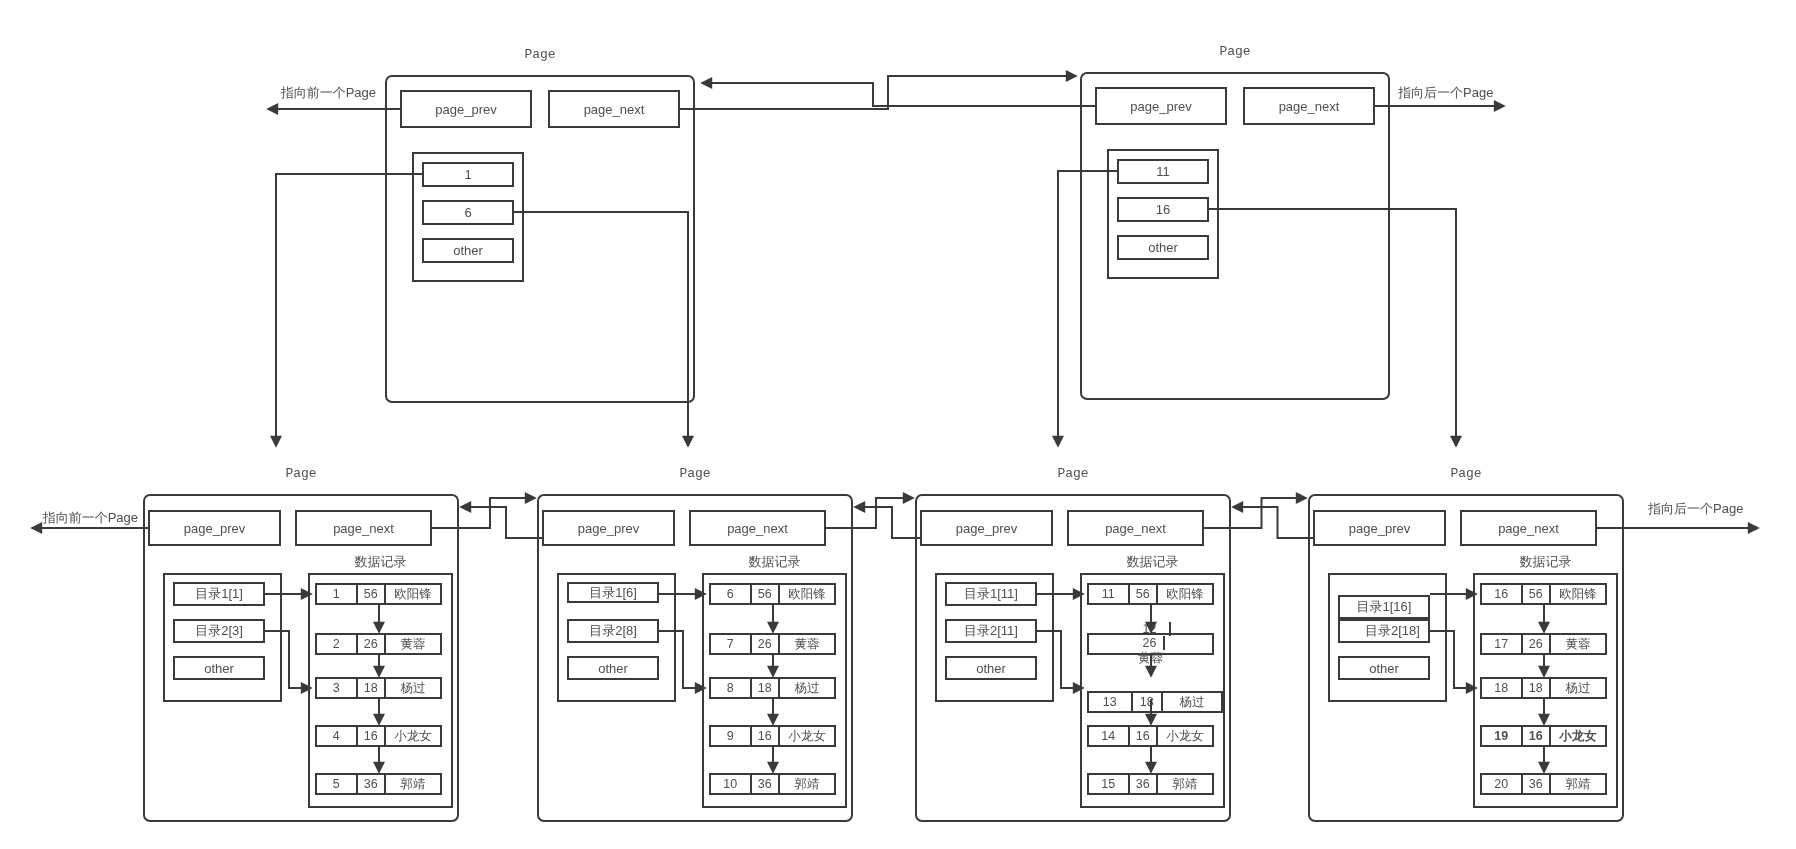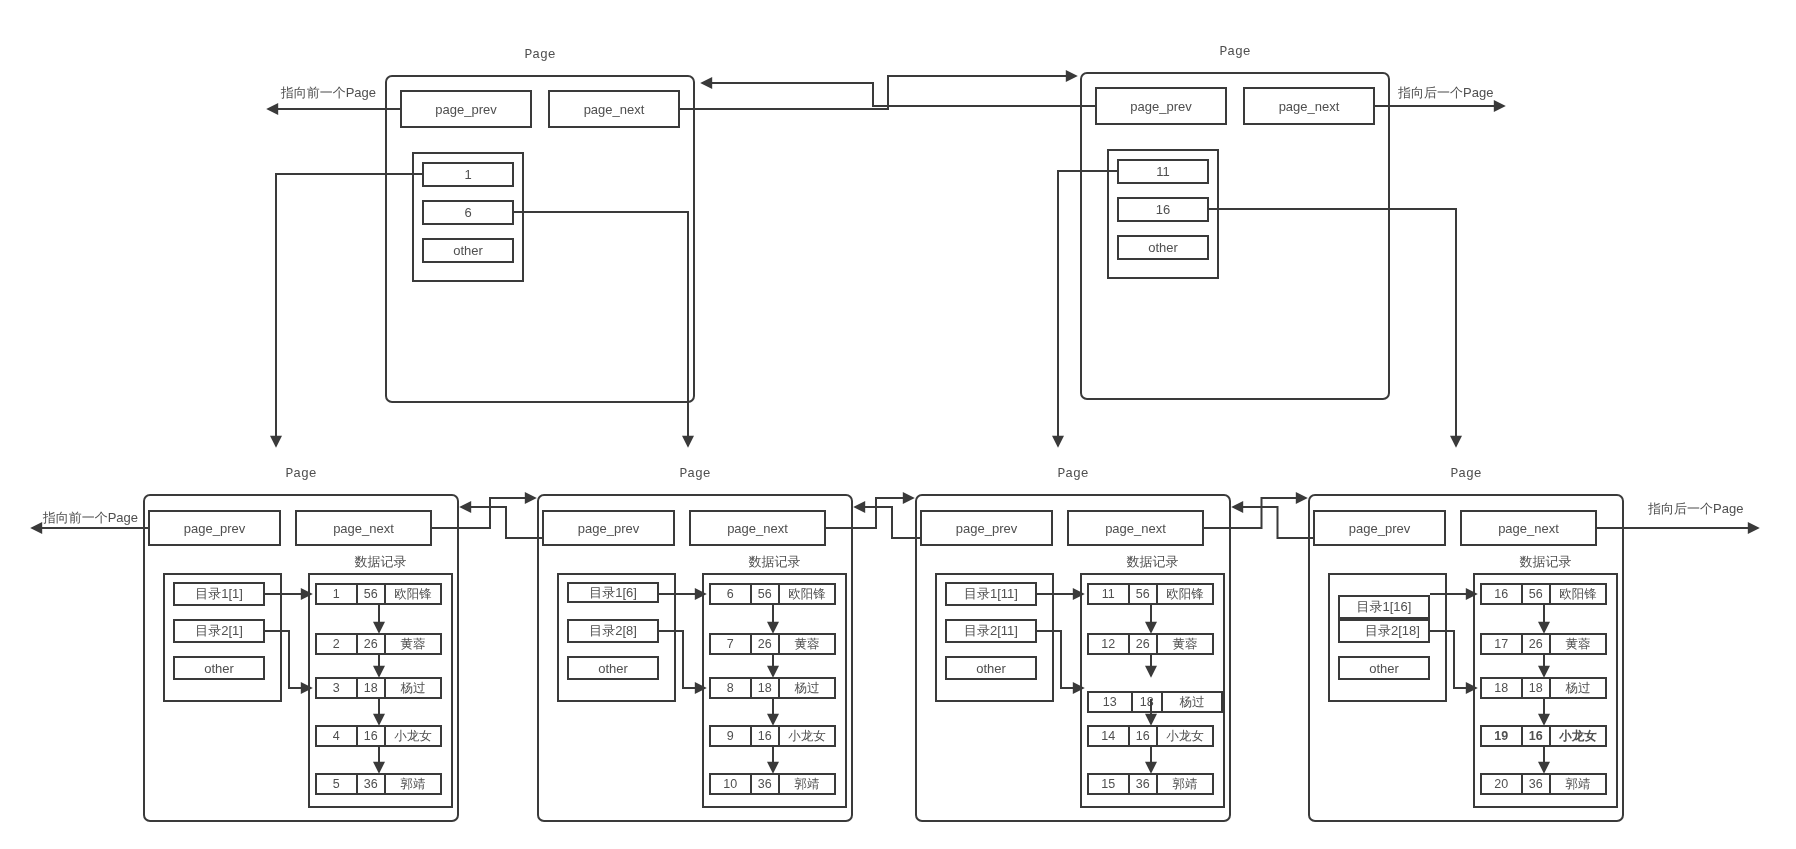--- a/index.html
+++ b/index.html
@@ -94,21 +94,21 @@
     <div class="box" style="left: 1117px; top: 159px; width: 92px; height: 25px;">11</div>
     <div class="box" style="left: 1117px; top: 197px; width: 92px; height: 25px;">16</div>
     <div class="box" style="left: 1117px; top: 235px; width: 92px; height: 25px;">other</div>
     <div class="box rounded" style="left: 143px; top: 494px; width: 316px; height: 328px;"></div>
     <div class="lbl tcenter" style="left: 143px; top: 466px; width: 316px;">Page</div>
     <div class="box" style="left: 148px; top: 510px; width: 133px; height: 36px;">page_prev</div>
     <div class="box" style="left: 295px; top: 510px; width: 137px; height: 36px;">page_next</div>
     <div class="lbl tcenter" style="left: 308px; top: 553px; width: 145px;">数据记录</div>
     <div class="box" style="left: 163px; top: 573px; width: 119px; height: 129px;"></div>
     <div class="box" style="left: 173px; top: 582px; width: 92px; height: 24px;">目录1[1]</div>
-    <div class="box" style="left: 173px; top: 619px; width: 92px; height: 24px;">目录2[1]</div>
+    <div class="box" style="left: 173px; top: 619px; width: 92px; height: 24px;">目录2[3]</div>
     <div class="box" style="left: 173px; top: 656px; width: 92px; height: 24px;">other</div>
     <div class="box" style="left: 308px; top: 573px; width: 145px; height: 235px;"></div>
     <div class="box rec" style="left: 315px; top: 583px; width: 127px; height: 22px;">
       <span class="cell c0">1</span>
       <span class="cell c1">56</span>
       <span class="cell c2">欧阳锋</span>
     </div>
     <div class="box rec" style="left: 315px; top: 633px; width: 127px; height: 22px;">
       <span class="cell c0">2</span>
       <span class="cell c1">26</span>
@@ -172,21 +172,21 @@
     <div class="box" style="left: 935px; top: 573px; width: 119px; height: 129px;"></div>
     <div class="box" style="left: 945px; top: 582px; width: 92px; height: 24px;">目录1[11]</div>
     <div class="box" style="left: 945px; top: 619px; width: 92px; height: 24px;">目录2[11]</div>
     <div class="box" style="left: 945px; top: 656px; width: 92px; height: 24px;">other</div>
     <div class="box" style="left: 1080px; top: 573px; width: 145px; height: 235px;"></div>
     <div class="box rec" style="left: 1087px; top: 583px; width: 127px; height: 22px;">
       <span class="cell c0">11</span>
       <span class="cell c1">56</span>
       <span class="cell c2">欧阳锋</span>
     </div>
-    <div class="box rec" style="left: 1087px; top: 633px; width: 127px; height: 22px;">
+    <div class="box rec" style="left: 1087px; top: 633px; width: 127px; height: 22px; flex-direction: column;">
       <span class="cell c0">12</span>
       <span class="cell c1">26</span>
       <span class="cell c2">黄蓉</span>
     </div>
     <div class="box rec" style="left: 1087px; top: 691px; width: 136px; height: 22px;">
       <span class="cell c0">13</span>
       <span class="cell c1">18</span>
       <span class="cell c2">杨过</span>
     </div>
     <div class="box rec" style="left: 1087px; top: 725px; width: 127px; height: 22px;">

